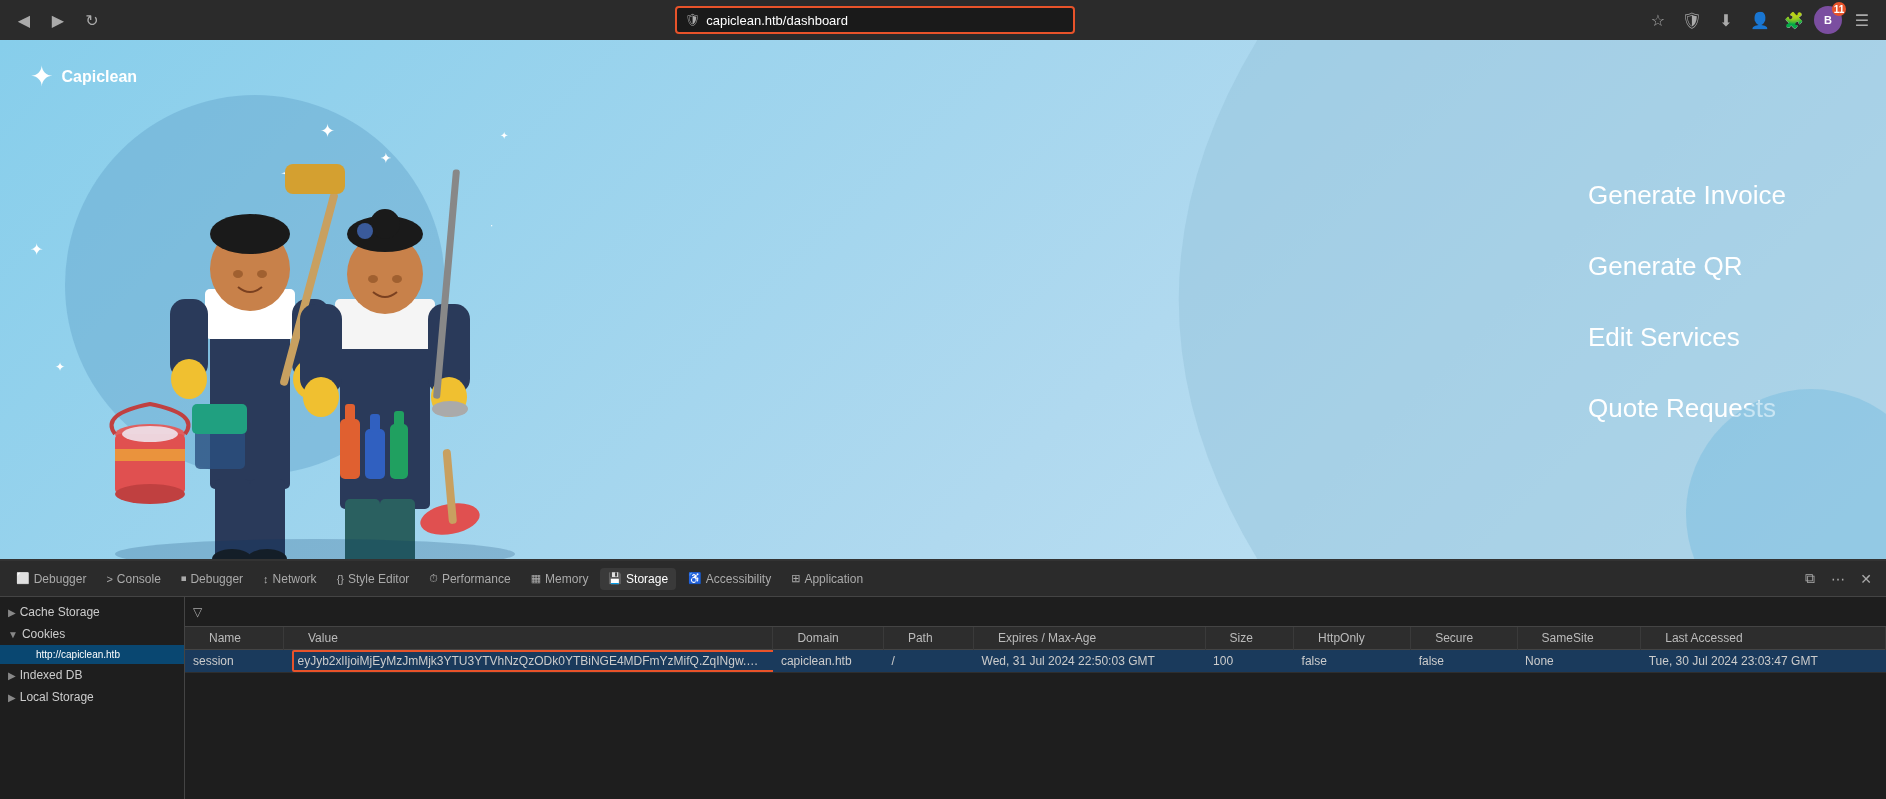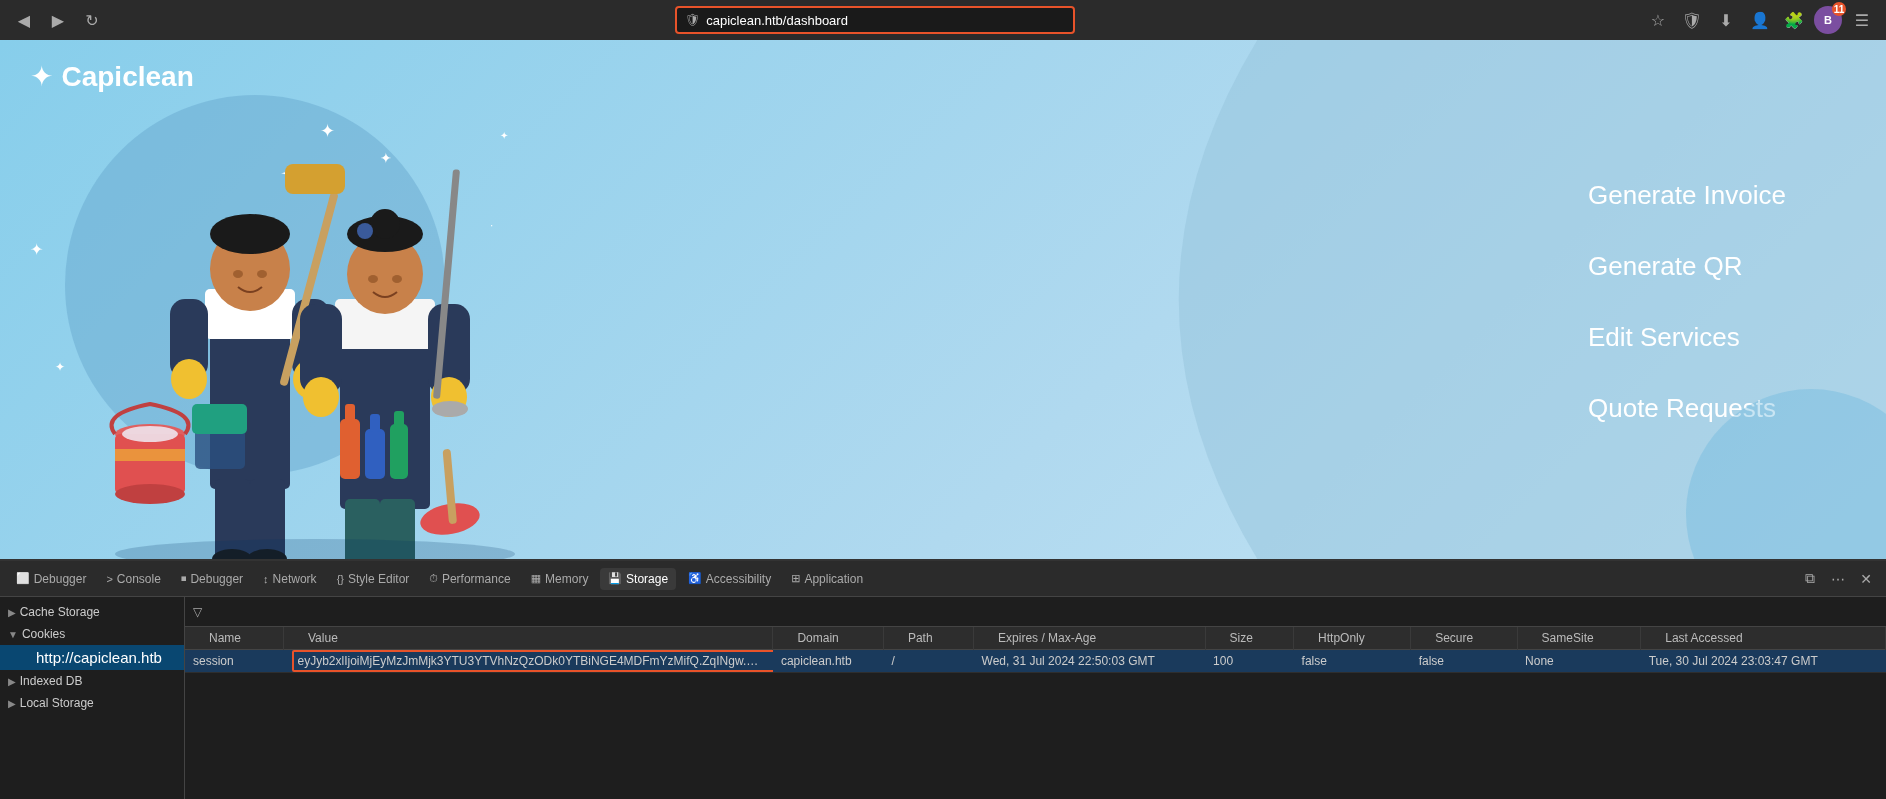--- a/index.html
+++ b/index.html
@@ -73,21 +73,21 @@
       position: relative;
       overflow: hidden;
     }
 
     
     .logo {
       position: absolute;
       top: 20px; left: 30px;
       display: flex; align-items: center; gap: 8px;
     }
-    .logo-text { color: #fff; font-size: 28px; font-weight: bold; }
+    .logo-text { color: #fff; font-size: 16px; font-weight: bold; }
 
     
     .nav-links {
       position: absolute;
       right: 100px; top: 0;
       display: flex;
       flex-direction: column;
       gap: 40px;
       padding-top: 140px;
     }
@@ -474,21 +474,21 @@
       <div class="sidebar-item">
         <span class="expand-icon">▶</span>
         <span>Cache Storage</span>
       </div>
       <div class="sidebar-item">
         <span class="expand-icon">▼</span>
         <span>Cookies</span>
       </div>
       <div class="sidebar-item subsection selected">
         <span style="width:12px;"></span>
-        <span style="font-size:15px;">http://capiclean.htb</span>
+        <span style="font-size:10px;">http://capiclean.htb</span>
       </div>
       <div class="sidebar-item">
         <span class="expand-icon">▶</span>
         <span>Indexed DB</span>
       </div>
       <div class="sidebar-item">
         <span class="expand-icon">▶</span>
         <span>Local Storage</span>
       </div>
     </div>

